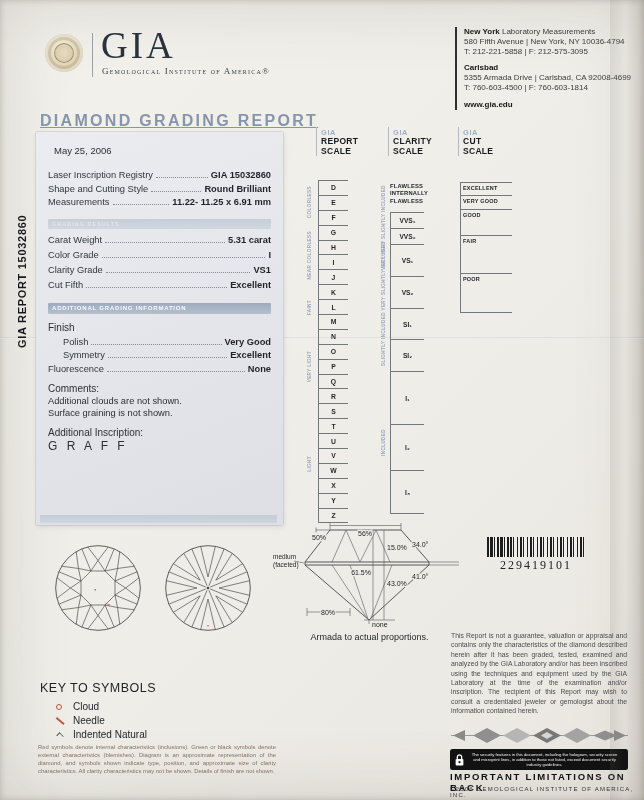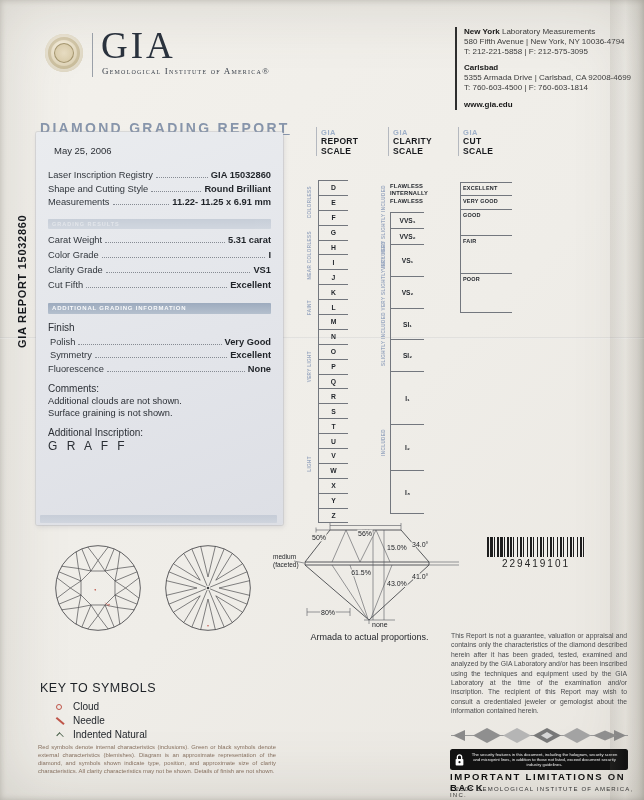--- a/index.html
+++ b/index.html
@@ -21,36 +21,36 @@
         border:1px solid rgba(150,135,95,.8);background:radial-gradient(#e7dcc2,#d4c6a2);}
   .hdr-divider{position:absolute;left:92px;top:33px;width:1px;height:44px;background:#9aa0a8;}
   .brand{position:absolute;left:101px;top:24px;font-family:"Liberation Serif",serif;
          font-size:37px;letter-spacing:3px;color:#2a323d;}
   .brand-sub{position:absolute;left:102px;top:66px;font-family:"Liberation Serif",serif;
          font-variant:small-caps;font-size:9px;letter-spacing:1.2px;color:#3a414b;}
   .contact{position:absolute;left:455px;top:27px;width:178px;border-left:2px solid #2e2e2e;
            padding-left:7px;font-size:8px;line-height:9.8px;color:#3c3c3c;}
   .contact b{color:#181818;}
   .contact .blk{margin-bottom:7px;}
-  .report-title{position:absolute;left:40px;top:120px;font-size:14px;font-weight:bold;
+  .report-title{position:absolute;left:40px;top:112px;font-size:16px;font-weight:bold;
                 letter-spacing:2.3px;color:#8795ab;text-decoration:underline;}
   .spine{position:absolute;left:16px;top:348px;transform:rotate(-90deg);transform-origin:0 0;
          font-size:11px;font-weight:bold;letter-spacing:.7px;color:#16191d;white-space:nowrap;}
 
   
   .panel{position:absolute;left:36px;top:132px;width:247px;height:393px;padding:9px 12px;
          background:linear-gradient(160deg,#eaecef 0%,#e3e5ea 55%,#dddfe5 100%);
          border-radius:2px;box-shadow:0 0 0 1px rgba(160,165,175,.28),1px 2px 5px rgba(110,110,125,.18);}
   .date{font-size:9.5px;margin:4px 6px 14px;}
   .frow{display:flex;align-items:flex-end;font-size:9.3px;margin-top:3.5px;color:#31363c;}
   .frow .lbl{white-space:nowrap;}
   .frow .dots{flex:1;border-bottom:1.5px dotted #868b93;margin:0 3px 2px;}
   .frow .val{white-space:nowrap;font-weight:bold;color:#1f2328;}
   .g .frow{margin-top:5px;}
-  .indent{margin-left:2px;}
+  .indent{margin-left:15px;}
   .bar{height:10px;background:linear-gradient(#aeb9c8,#c0c9d5);opacity:.8;border-radius:1px;
        font-size:5.5px;font-weight:bold;letter-spacing:1px;line-height:10px;padding-left:4px;
        color:rgba(255,255,255,.55);overflow:hidden;}
   .bar.ghost{opacity:.55;margin:12px 0 6px;}
   .bar.add{height:11px;opacity:1;background:linear-gradient(#9dabbe,#b5c0ce);
            color:rgba(255,255,255,.92);font-size:6px;letter-spacing:.8px;line-height:11px;margin:13px 0 8px;}
   .bar.bottom{position:absolute;left:4px;right:6px;bottom:2px;height:8px;opacity:.5;margin:0;}
   .plain{font-size:10px;margin-top:9px;}
   .cmt{font-size:9.3px;margin-top:2px;}
   .graff{font-size:12px;font-weight:normal;letter-spacing:3px;margin-top:1px;}
@@ -80,21 +80,21 @@
   .plot{position:absolute;}
   .prof{position:absolute;left:272px;top:521px;width:195px;height:110px;}
   .prof-caption{position:absolute;left:272px;top:632px;width:195px;text-align:center;font-size:9px;color:#26282c;}
   svg text{font-family:"Liberation Sans",sans-serif;}
 
   
   .barcode{position:absolute;left:487px;top:537px;width:98px;text-align:center;}
   .bars{height:20px;background:repeating-linear-gradient(90deg,
         #1d1d1d 0 1.5px,#efeeea 1.5px 3px,#1d1d1d 3px 5.5px,#efeeea 5.5px 6.5px,
         #1d1d1d 6.5px 7.5px,#efeeea 7.5px 10px);}
-  .bc-num{font-size:10px;letter-spacing:2px;color:#222;margin-top:1px;}
+  .bc-num{font-size:12px;letter-spacing:2px;color:#222;margin-top:1px;font-family:Liberation Serif, serif;}
 
   
   .disclaimer{position:absolute;left:451px;top:631px;width:176px;font-size:6.8px;line-height:9.4px;
               color:#4a4c4f;text-align:justify;}
   .holo{position:absolute;left:451px;top:727px;width:177px;height:17px;}
   .sec-badge{position:absolute;left:450px;top:749px;width:178px;height:21px;background:#121212;
              border-radius:2.5px;display:flex;align-items:center;padding:2px 4px;}
   .sec-text{flex:1;color:#f2f2f2;font-size:4.2px;line-height:5.2px;text-align:center;padding:0 3px;}
   .limits{position:absolute;left:450px;top:771px;font-size:9.5px;font-weight:bold;letter-spacing:1.7px;color:#111;}
   .copyright{position:absolute;left:450px;top:786px;font-size:6px;letter-spacing:1.2px;color:#333;}

